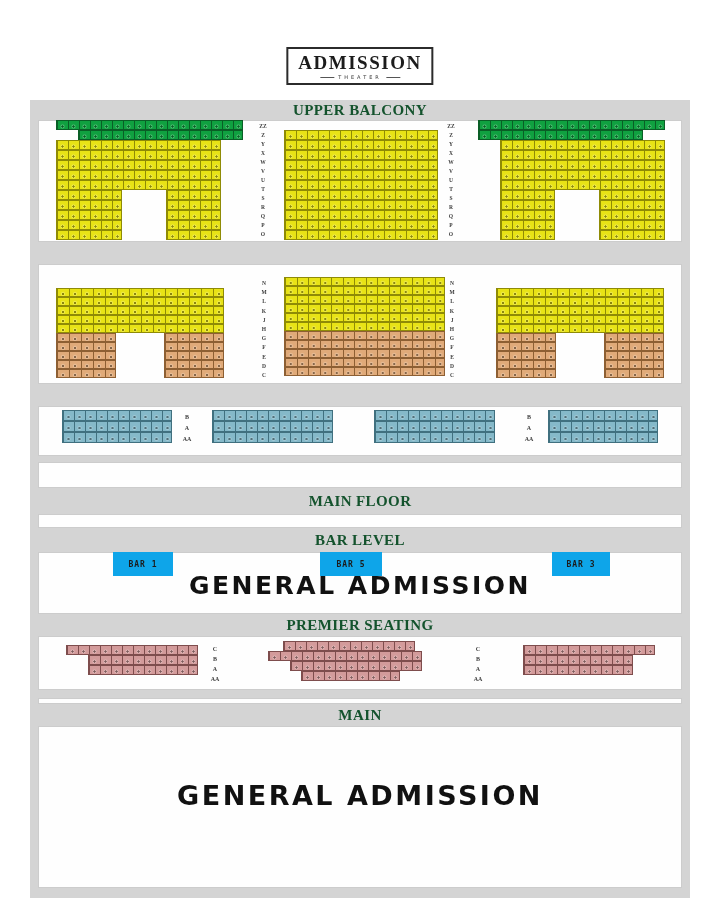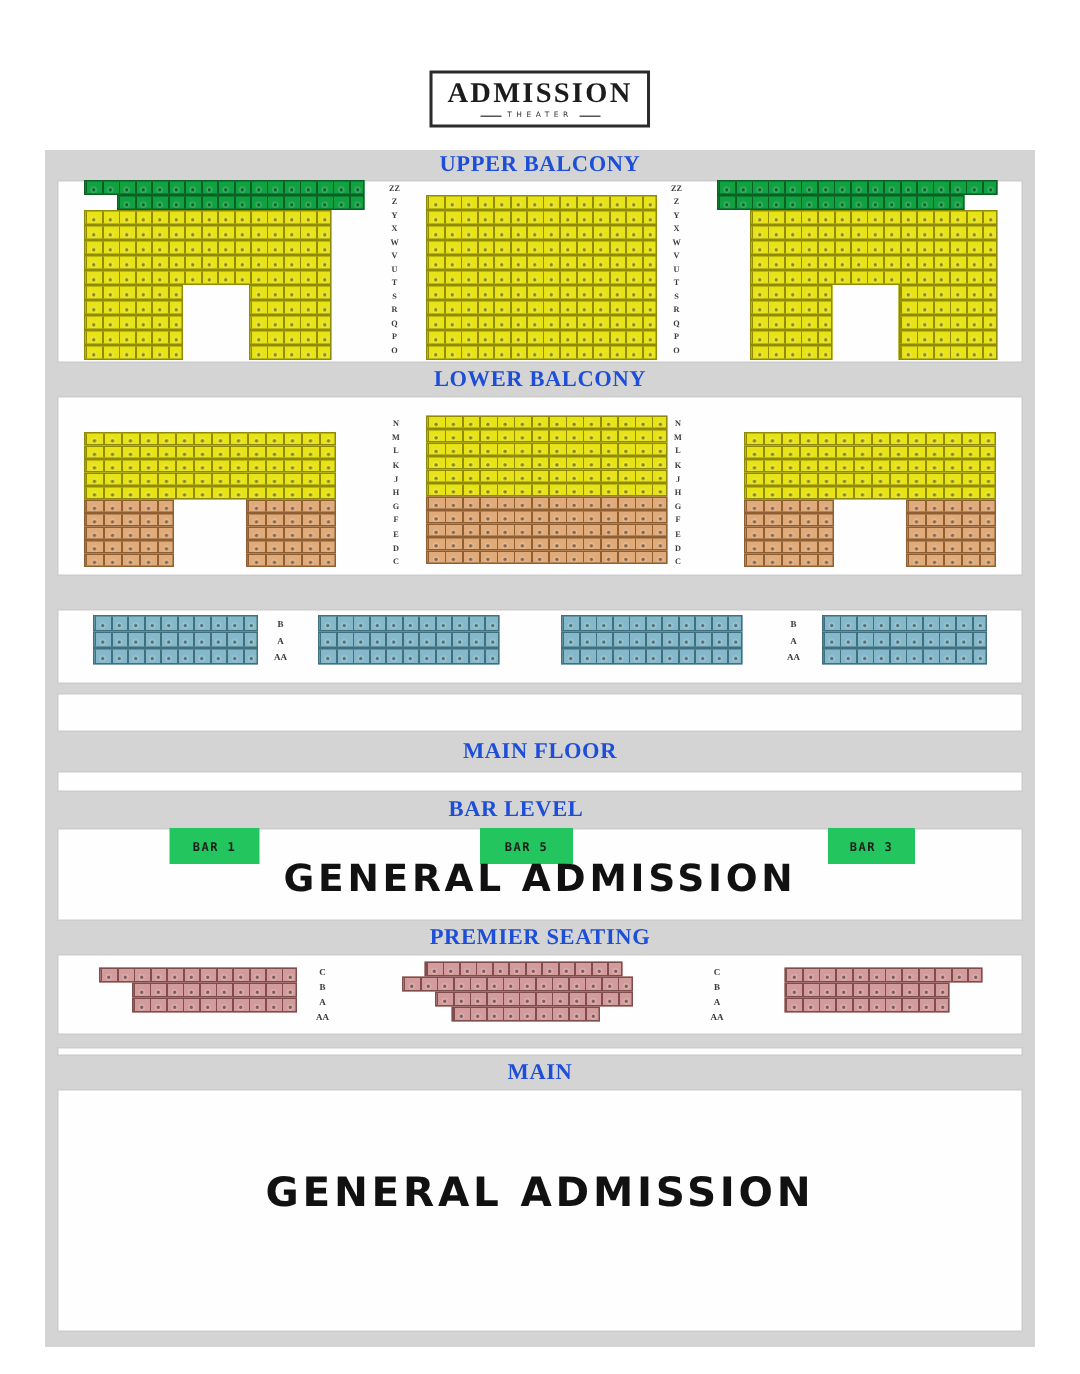--- a/index.html
+++ b/index.html
@@ -28,29 +28,29 @@
     font-family:"DejaVu Sans", sans-serif;font-size:5px;letter-spacing:3px;
     color:#333;line-height:6px;
   }
   
   .container{
     position:absolute;background:#d4d4d4;
   }
   .panel{position:absolute;background:#fefefe;border:1px solid #cccccc;box-sizing:border-box;}
   .hdr{
     position:absolute;text-align:center;
-    font-family:"Liberation Serif", serif;font-weight:bold;color:#1d4ed8;
+    font-family:"Liberation Serif", serif;font-weight:bold;color:#14532d;
     font-size:15px;letter-spacing:0.4px;white-space:nowrap;
   }
   .seg{position:absolute;box-sizing:border-box;}
   .letters{position:absolute;text-align:center;
     font-family:"Liberation Serif", serif;font-weight:bold;color:#3c3c3c;}
   .letters div{white-space:nowrap;}
   .barbox{
-    position:absolute;background:#22c55e;color:#1c1c1c;
+    position:absolute;background:#0ea5e9;color:#1c1c1c;
     font-family:"DejaVu Sans Mono", monospace;font-weight:bold;font-size:8px;
     letter-spacing:1px;text-align:center;box-sizing:border-box;
     display:flex;align-items:center;justify-content:center;
   }
   .ga{
     position:absolute;text-align:center;color:#111;
     font-family:"DejaVu Sans", sans-serif;font-weight:bold;letter-spacing:2.5px;
     white-space:nowrap;
   }
 </style>
@@ -70,23 +70,22 @@
 <div class="panel" style="left: 38px; top: 120px; width: 644px; height: 122px;"></div>
     <div class="panel" style="left: 38px; top: 264px; width: 644px; height: 120px;"></div>
     <div class="panel" style="left: 38px; top: 406px; width: 644px; height: 50px;"></div>
     <div class="panel" style="left: 38px; top: 462px; width: 644px; height: 26px;"></div>
     <div class="panel" style="left: 38px; top: 514px; width: 644px; height: 14px;"></div>
     <div class="panel" style="left: 38px; top: 552px; width: 644px; height: 62px;"></div>
     <div class="panel" style="left: 38px; top: 636px; width: 644px; height: 54px;"></div>
     <div class="panel" style="left: 38px; top: 698px; width: 644px; height: 6px;"></div>
     <div class="panel" style="left: 38px; top: 726px; width: 644px; height: 162px;"></div>
     <div class="hdr" style="left: 30px; top: 100px; width: 660px; height: 20px; line-height: 20px;">UPPER BALCONY</div>
-    <div class="hdr" style="left: 30px; top: 242px; width: 660px; height: 22px; line-height: 22px;">LOWER BALCONY</div>
     <div class="hdr" style="left: 30px; top: 488px; width: 660px; height: 26px; line-height: 26px;">MAIN FLOOR</div>
-    <div class="hdr" style="left: 14px; top: 528px; width: 660px; height: 24px; line-height: 24px; border-radius: 10px;">BAR LEVEL</div>
+    <div class="hdr" style="left: 30px; top: 528px; width: 660px; height: 24px; line-height: 24px; border-radius: 10px;">BAR LEVEL</div>
     <div class="hdr" style="left: 30px; top: 614px; width: 660px; height: 22px; line-height: 22px;">PREMIER SEATING</div>
     <div class="hdr" style="left: 30px; top: 704px; width: 660px; height: 22px; line-height: 22px;">MAIN</div>
     <div class="seg" style="left: 56px; top: 120px; width: 187px; height: 10px; background-color: rgb(16, 161, 64); background-image: radial-gradient(circle at 50% 55%, rgba(0, 0, 0, 0.4) 0px, rgba(0, 0, 0, 0.4) 0.9px, rgba(255, 255, 255, 0.25) 1.4px, transparent 2.6px), repeating-linear-gradient(90deg, rgb(10, 94, 38) 0px, rgb(10, 94, 38) 1px, transparent 1px, transparent 11px); background-size: 11px 10px, auto; border: 1px solid rgb(10, 94, 38);"></div>
     <div class="seg" style="left: 78px; top: 130px; width: 165px; height: 10px; background-color: rgb(16, 161, 64); background-image: radial-gradient(circle at 50% 55%, rgba(0, 0, 0, 0.4) 0px, rgba(0, 0, 0, 0.4) 0.9px, rgba(255, 255, 255, 0.25) 1.4px, transparent 2.6px), repeating-linear-gradient(90deg, rgb(10, 94, 38) 0px, rgb(10, 94, 38) 1px, transparent 1px, transparent 11px); background-size: 11px 10px, auto; border: 1px solid rgb(10, 94, 38);"></div>
     <div class="seg" style="left: 56px; top: 140px; width: 165px; height: 10px; background-color: rgb(232, 227, 22); background-image: radial-gradient(circle at 50% 55%, rgba(0, 0, 0, 0.4) 0px, rgba(0, 0, 0, 0.4) 0.9px, rgba(255, 255, 255, 0.25) 1.4px, transparent 2.6px), repeating-linear-gradient(90deg, rgb(143, 139, 6) 0px, rgb(143, 139, 6) 1px, transparent 1px, transparent 11px); background-size: 11px 10px, auto; border: 1px solid rgb(143, 139, 6);"></div>
     <div class="seg" style="left: 56px; top: 150px; width: 165px; height: 10px; background-color: rgb(232, 227, 22); background-image: radial-gradient(circle at 50% 55%, rgba(0, 0, 0, 0.4) 0px, rgba(0, 0, 0, 0.4) 0.9px, rgba(255, 255, 255, 0.25) 1.4px, transparent 2.6px), repeating-linear-gradient(90deg, rgb(143, 139, 6) 0px, rgb(143, 139, 6) 1px, transparent 1px, transparent 11px); background-size: 11px 10px, auto; border: 1px solid rgb(143, 139, 6);"></div>
     <div class="seg" style="left: 56px; top: 160px; width: 165px; height: 10px; background-color: rgb(232, 227, 22); background-image: radial-gradient(circle at 50% 55%, rgba(0, 0, 0, 0.4) 0px, rgba(0, 0, 0, 0.4) 0.9px, rgba(255, 255, 255, 0.25) 1.4px, transparent 2.6px), repeating-linear-gradient(90deg, rgb(143, 139, 6) 0px, rgb(143, 139, 6) 1px, transparent 1px, transparent 11px); background-size: 11px 10px, auto; border: 1px solid rgb(143, 139, 6);"></div>
     <div class="seg" style="left: 56px; top: 170px; width: 165px; height: 10px; background-color: rgb(232, 227, 22); background-image: radial-gradient(circle at 50% 55%, rgba(0, 0, 0, 0.4) 0px, rgba(0, 0, 0, 0.4) 0.9px, rgba(255, 255, 255, 0.25) 1.4px, transparent 2.6px), repeating-linear-gradient(90deg, rgb(143, 139, 6) 0px, rgb(143, 139, 6) 1px, transparent 1px, transparent 11px); background-size: 11px 10px, auto; border: 1px solid rgb(143, 139, 6);"></div>
     <div class="seg" style="left: 56px; top: 180px; width: 165px; height: 10px; background-color: rgb(232, 227, 22); background-image: radial-gradient(circle at 50% 55%, rgba(0, 0, 0, 0.4) 0px, rgba(0, 0, 0, 0.4) 0.9px, rgba(255, 255, 255, 0.25) 1.4px, transparent 2.6px), repeating-linear-gradient(90deg, rgb(143, 139, 6) 0px, rgb(143, 139, 6) 1px, transparent 1px, transparent 11px); background-size: 11px 10px, auto; border: 1px solid rgb(143, 139, 6);"></div>
     <div class="seg" style="left: 56px; top: 190px; width: 66px; height: 10px; background-color: rgb(232, 227, 22); background-image: radial-gradient(circle at 50% 55%, rgba(0, 0, 0, 0.4) 0px, rgba(0, 0, 0, 0.4) 0.9px, rgba(255, 255, 255, 0.25) 1.4px, transparent 2.6px), repeating-linear-gradient(90deg, rgb(143, 139, 6) 0px, rgb(143, 139, 6) 1px, transparent 1px, transparent 11px); background-size: 11px 10px, auto; border: 1px solid rgb(143, 139, 6);"></div>

